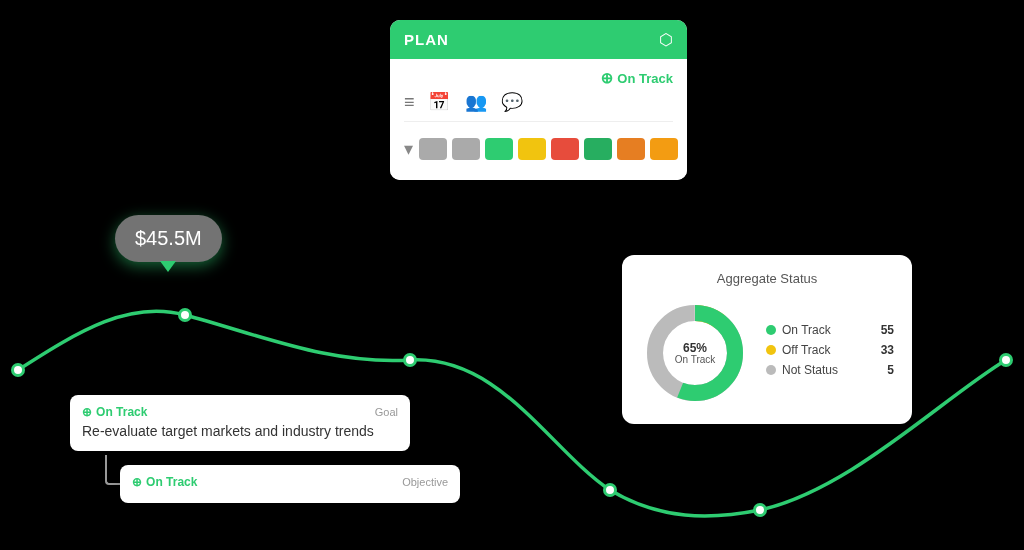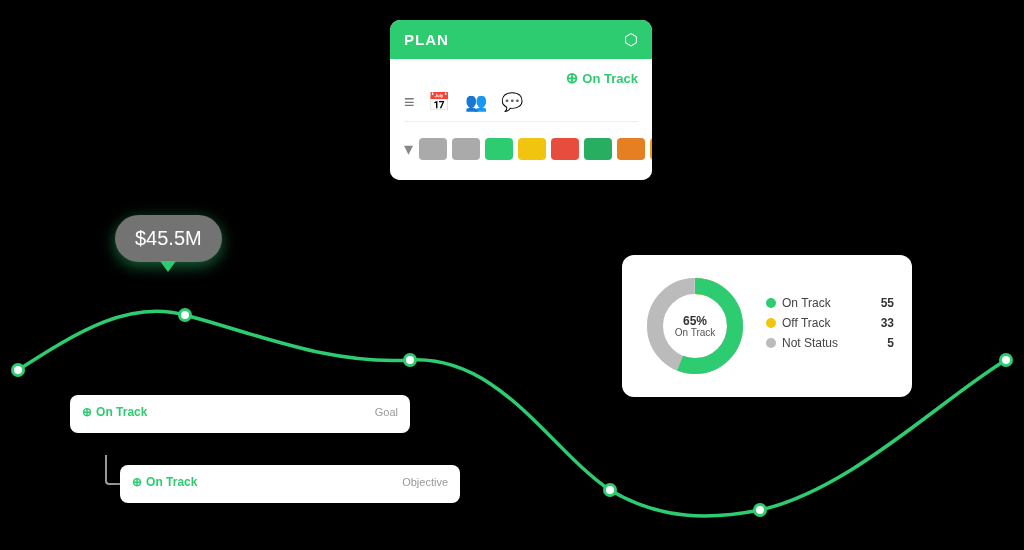--- a/index.html
+++ b/index.html
@@ -18,21 +18,21 @@
       top: 0; left: 0;
       width: 100%; height: 100%;
       pointer-events: none;
     }
 
     
     .plan-card {
       position: absolute;
       top: 20px;
       left: 390px;
-      width: 262px;
+      width: 297px;
       background: #fff;
       border-radius: 10px;
       overflow: hidden;
       box-shadow: 0 4px 20px rgba(0,0,0,0.3);
     }
     .plan-card-header {
       background: #2ecc71;
       padding: 10px 14px;
       display: flex;
       justify-content: space-between;
@@ -324,35 +324,37 @@
 </div>
 
 <div class="goal-card">
   <div class="goal-card-top">
     <span class="status-on-track" style="font-size:12px;">
       <span>⊕</span>
       <span>On Track</span>
     </span>
     <span class="goal-label">Goal</span>
   </div>
+  <div class="goal-card-title">Re-evaluate target markets and industry trends</div>
 </div>
 
 <div class="indent-line"></div>
 
 <div class="objective-card">
   <div class="objective-card-top">
     <span class="status-on-track" style="font-size:12px;">
       <span>⊕</span>
       <span>On Track</span>
     </span>
     <span class="objective-label">Objective</span>
   </div>
 </div>
 
 <div class="aggregate-card">
+  <div class="aggregate-title">Aggregate Status</div>
   <div class="aggregate-body">
     <div class="donut-container">
       <svg width="110" height="110" viewBox="0 0 110 110">
 
         <circle cx="55" cy="55" r="40" fill="none" stroke="#eee" stroke-width="16"></circle>
 
         <circle cx="55" cy="55" r="40" fill="none" stroke="#bbb" stroke-width="16" stroke-dasharray="250.66" stroke-dashoffset="0" transform="rotate(-90 55 55)"></circle>
 
         <circle cx="55" cy="55" r="40" fill="none" stroke="#f1c40f" stroke-width="16" stroke-dasharray="250.66" stroke-dashoffset="224.3" transform="rotate(-90 55 55)"></circle>
 

